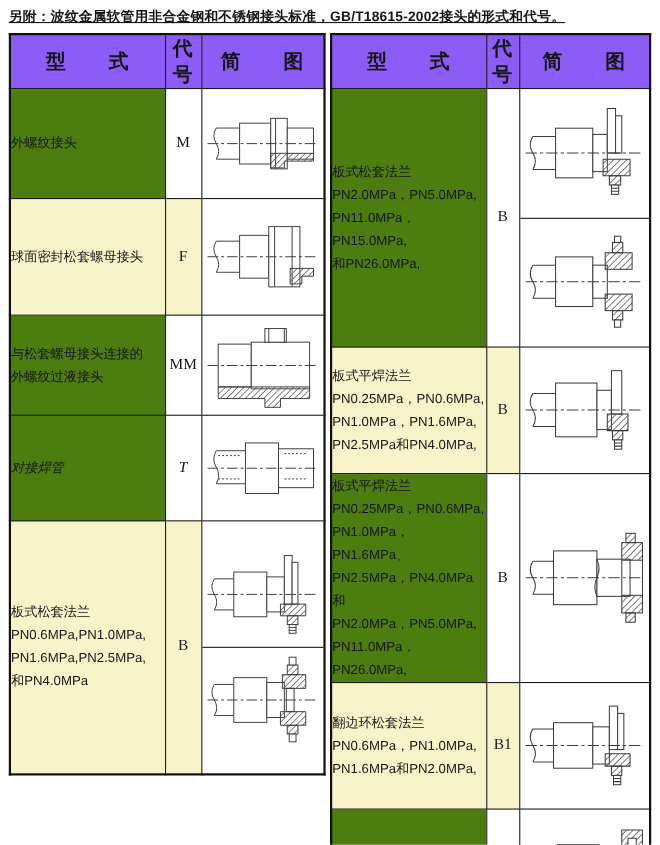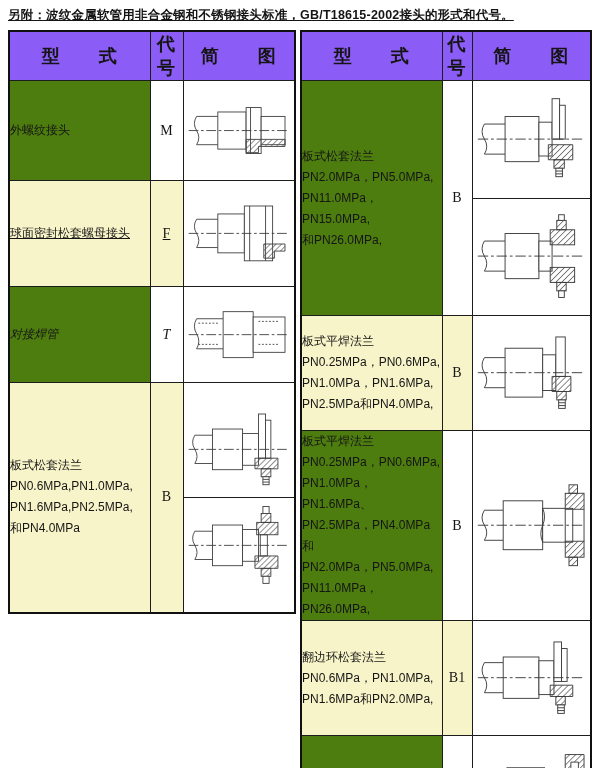--- a/index.html
+++ b/index.html
@@ -92,39 +92,63 @@
                   <rect x="68" y="20" width="17" height="52" fill="#fff" stroke="#3c3c3c" stroke-width="1"></rect>
                   <path d="M73 20 V72" fill="none" stroke="#3c3c3c" stroke-width="1"></path>
                   <rect x="85" y="30" width="27" height="32" fill="#fff" stroke="#3c3c3c" stroke-width="1"></rect>
                   <path d="M3 46 H117" fill="none" stroke="#3c3c3c" stroke-width="1" stroke-dasharray="11 3 3 3"></path>
                   <path d="M68 56 L112 56 L112 64 L82 64 L82 71 L68 71 Z" fill="url(#htch1)" stroke="#3c3c3c" stroke-width="1"></path>
                 </svg>
               </div>
             </div>
           </td>
         </tr>
-        <tr style="height: 106px; text-decoration: underline;">
+        <tr style="height: 106px;">
           <td class="cell-type hl">球面密封松套螺母接头</td>
           <td class="cell-code hl">F</td>
           <td class="cell-diagram">
             <div class="dwrap" style="height: 104px;">
               <div class="diag">
                 <svg viewBox="0 0 120 92" preserveAspectRatio="xMidYMid meet">
     <defs>
                     <pattern id="htch2" width="4.5" height="4.5" patternUnits="userSpaceOnUse" patternTransform="rotate(45)">
       <line x1="0" y1="0" x2="0" y2="4.5" stroke="#555" stroke-width="1.5"></line>
     </pattern>
                   </defs>
                   <path d="M12 30 q-5 8 0 16 q5 8 0 16" fill="none" stroke="#3c3c3c" stroke-width="1"></path>
                   <path d="M12 30 H36 M12 62 H36" fill="none" stroke="#3c3c3c" stroke-width="1"></path>
                   <rect x="36" y="24" width="30" height="44" fill="#fff" stroke="#3c3c3c" stroke-width="1"></rect>
                   <rect x="66" y="15" width="32" height="62" fill="#fff" stroke="#3c3c3c" stroke-width="1"></rect>
                   <path d="M72 15 V77 M90 15 V77" fill="none" stroke="#3c3c3c" stroke-width="1"></path>
                   <path d="M3 46 H117" fill="none" stroke="#3c3c3c" stroke-width="1" stroke-dasharray="11 3 3 3"></path>
                   <path d="M88 58 L112 58 L112 66 L100 66 L100 74 L88 74 Z" fill="url(#htch2)" stroke="#3c3c3c" stroke-width="1"></path>
+                </svg>
+              </div>
+            </div>
+          </td>
+        </tr>
+        <tr style="height: 91px;">
+          <td class="cell-type">与松套螺母接头连接的
+外螺纹过液接头</td>
+          <td class="cell-code">MM</td>
+          <td class="cell-diagram">
+            <div class="dwrap" style="height: 89px;">
+              <div class="diag">
+                <svg viewBox="0 0 120 92" preserveAspectRatio="xMidYMid meet">
+    <defs>
+                    <pattern id="htch3" width="4.5" height="4.5" patternUnits="userSpaceOnUse" patternTransform="rotate(45)">
+      <line x1="0" y1="0" x2="0" y2="4.5" stroke="#555" stroke-width="1.5"></line>
+    </pattern>
+                  </defs>
+                  <rect x="14" y="24" width="34" height="44" fill="#fff" stroke="#3c3c3c" stroke-width="1"></rect>
+                  <rect x="48" y="22" width="60" height="48" fill="#fff" stroke="#3c3c3c" stroke-width="1"></rect>
+                  <rect x="62" y="8" width="22" height="14" fill="#fff" stroke="#3c3c3c" stroke-width="1"></rect>
+                  <path d="M66 8 V22 M82 8 V22" fill="none" stroke="#3c3c3c" stroke-width="1"></path>
+                  <path d="M3 46 H117" fill="none" stroke="#3c3c3c" stroke-width="1" stroke-dasharray="11 3 3 3"></path>
+                  <path d="M14 68 H108 V80 H78 V89 H62 V80 H14 Z" fill="url(#htch3)" stroke="#3c3c3c" stroke-width="1"></path>
                 </svg>
               </div>
             </div>
           </td>
         </tr>
         <tr style="height: 96px; font-style: italic;">
           <td class="cell-type">对接焊管</td>
           <td class="cell-code">T</td>
           <td class="cell-diagram">
             <div class="dwrap" style="height: 94px;">

